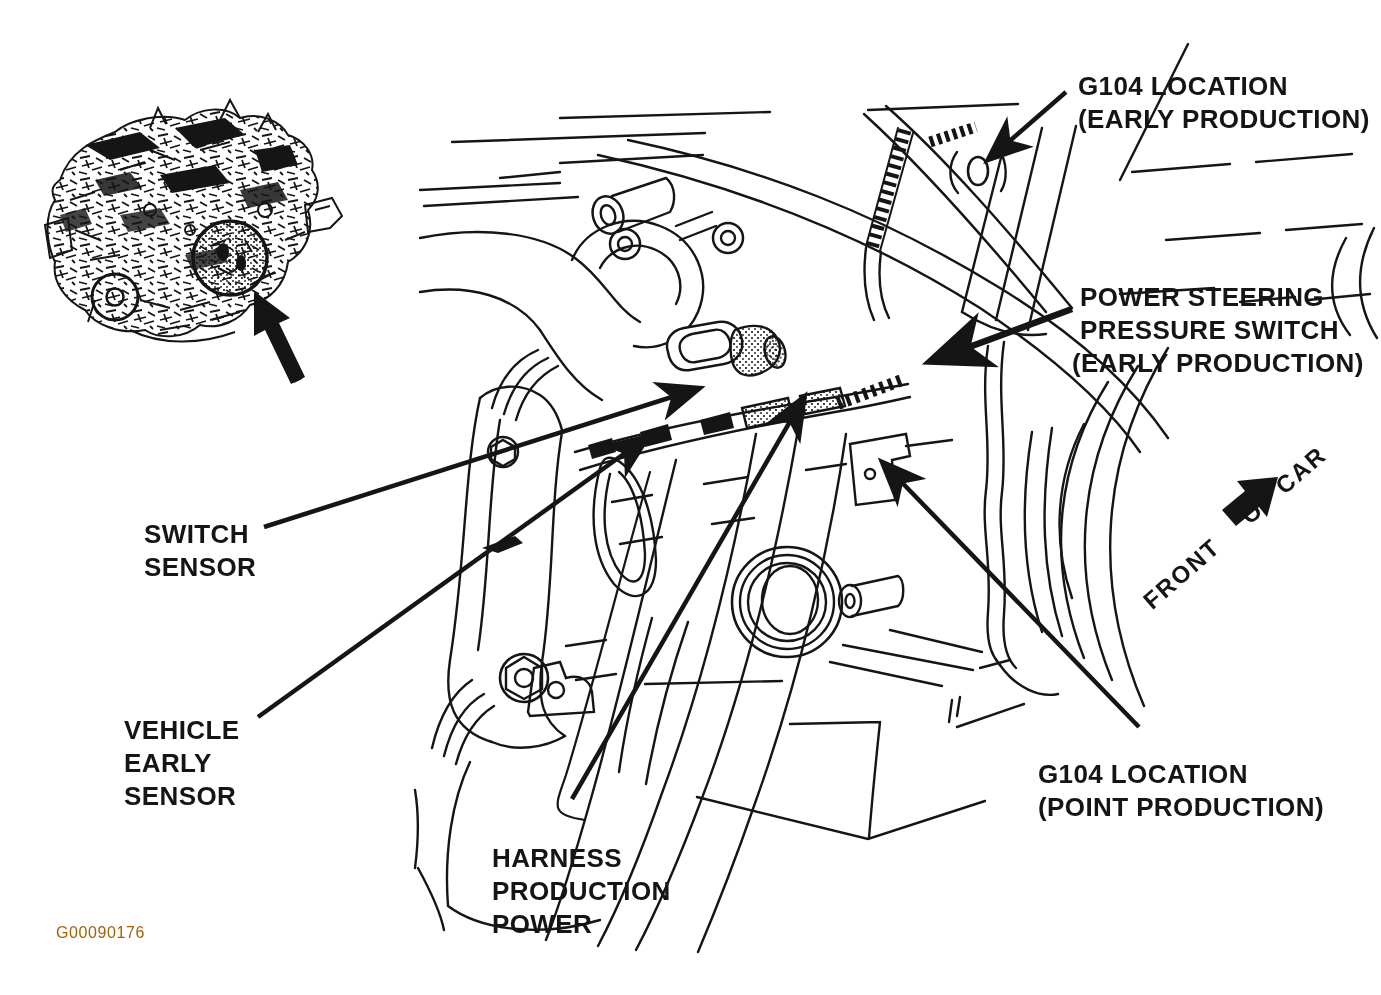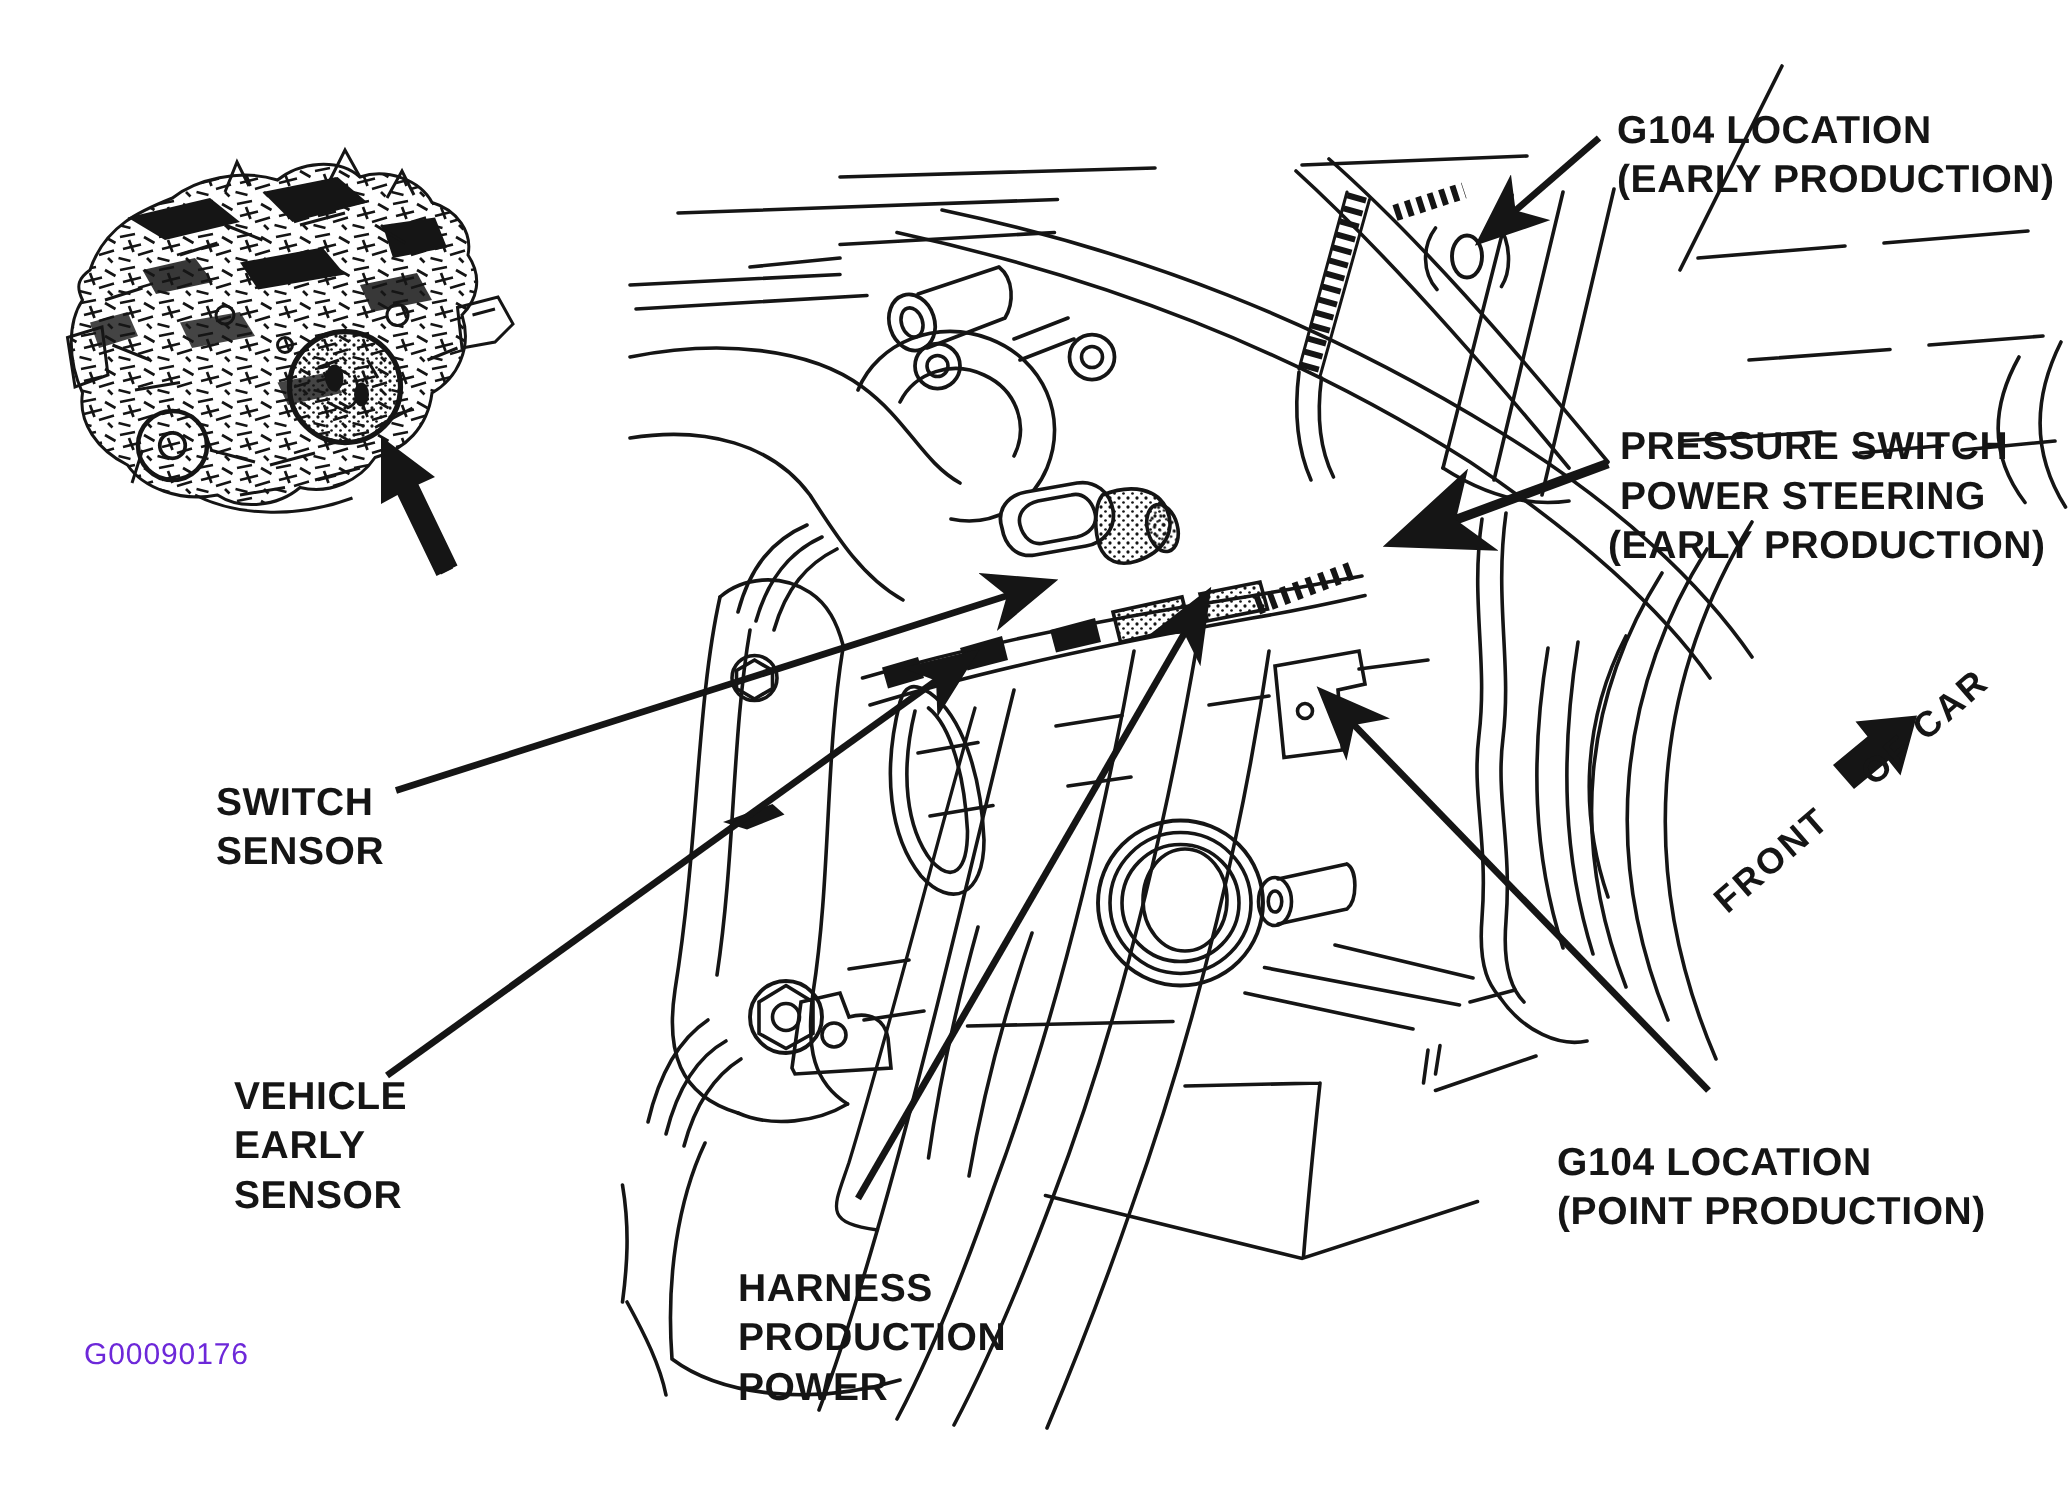--- a/index.html
+++ b/index.html
@@ -5,22 +5,22 @@
   html,body{margin:0;padding:0;background:#ffffff;}
   .stage{position:relative;width:1381px;height:995px;background:#ffffff;overflow:hidden;
          font-family:"Liberation Sans",sans-serif;color:#151515;}
   .art{position:absolute;left:0;top:0;}
   .callout{position:absolute;font-weight:700;font-size:26px;line-height:33px;
            letter-spacing:.4px;white-space:nowrap;color:#151515;}
   .callout .ln{display:block;}
   .front-label{position:absolute;left:1118px;top:512px;font-weight:700;font-size:24px;
                line-height:31px;letter-spacing:2px;transform:rotate(-41deg);color:#151515;}
   .front-label .ln2{margin-left:28px;}
-  .figcode{position:absolute;left:56px;top:892px;font-weight:400;font-size:20px;
-           letter-spacing:.6px;color:#6d28d9;}
+  .figcode{position:absolute;left:56px;top:924px;font-weight:400;font-size:16px;
+           letter-spacing:.6px;color:#a16207;}
 </style>
 </head>
 <body>
 
 <div class="stage">
 
   <svg class="art" width="1381" height="995" viewBox="0 0 1381 995">
     <defs>
       <pattern id="dots" width="6" height="6" patternUnits="userSpaceOnUse">
         <circle cx="2" cy="2" r="1.1" fill="#151515"></circle>
@@ -229,31 +229,31 @@
 
     <polygon points="1278,477 1267,517 1259,507 1236,526 1222,510 1245,491 1237,481" fill="#151515"></polygon>
   </svg>
 
   <div class="callout" style="left:1078px;top:70px;">
     <span class="ln">G104 LOCATION</span>
     <span class="ln">(EARLY PRODUCTION)</span>
   </div>
 
   <div class="callout" style="left:1080px;top:281px;">
+    <span class="ln">POWER STEERING</span>
     <span class="ln">PRESSURE SWITCH</span>
-    <span class="ln">POWER STEERING</span>
     <span class="ln" style="margin-left:-8px;">(EARLY PRODUCTION)</span>
   </div>
 
   <div class="callout" style="left:144px;top:518px;">
     <span class="ln">SWITCH</span>
     <span class="ln">SENSOR</span>
   </div>
 
-  <div class="callout" style="left:156px;top:714px;">
+  <div class="callout" style="left:124px;top:714px;">
     <span class="ln">VEHICLE</span>
     <span class="ln">EARLY</span>
     <span class="ln">SENSOR</span>
   </div>
 
   <div class="callout" style="left:492px;top:810px;margin-top:32px;">
     <span class="ln">HARNESS</span>
     <span class="ln">PRODUCTION</span>
     <span class="ln">POWER</span>
   </div>

